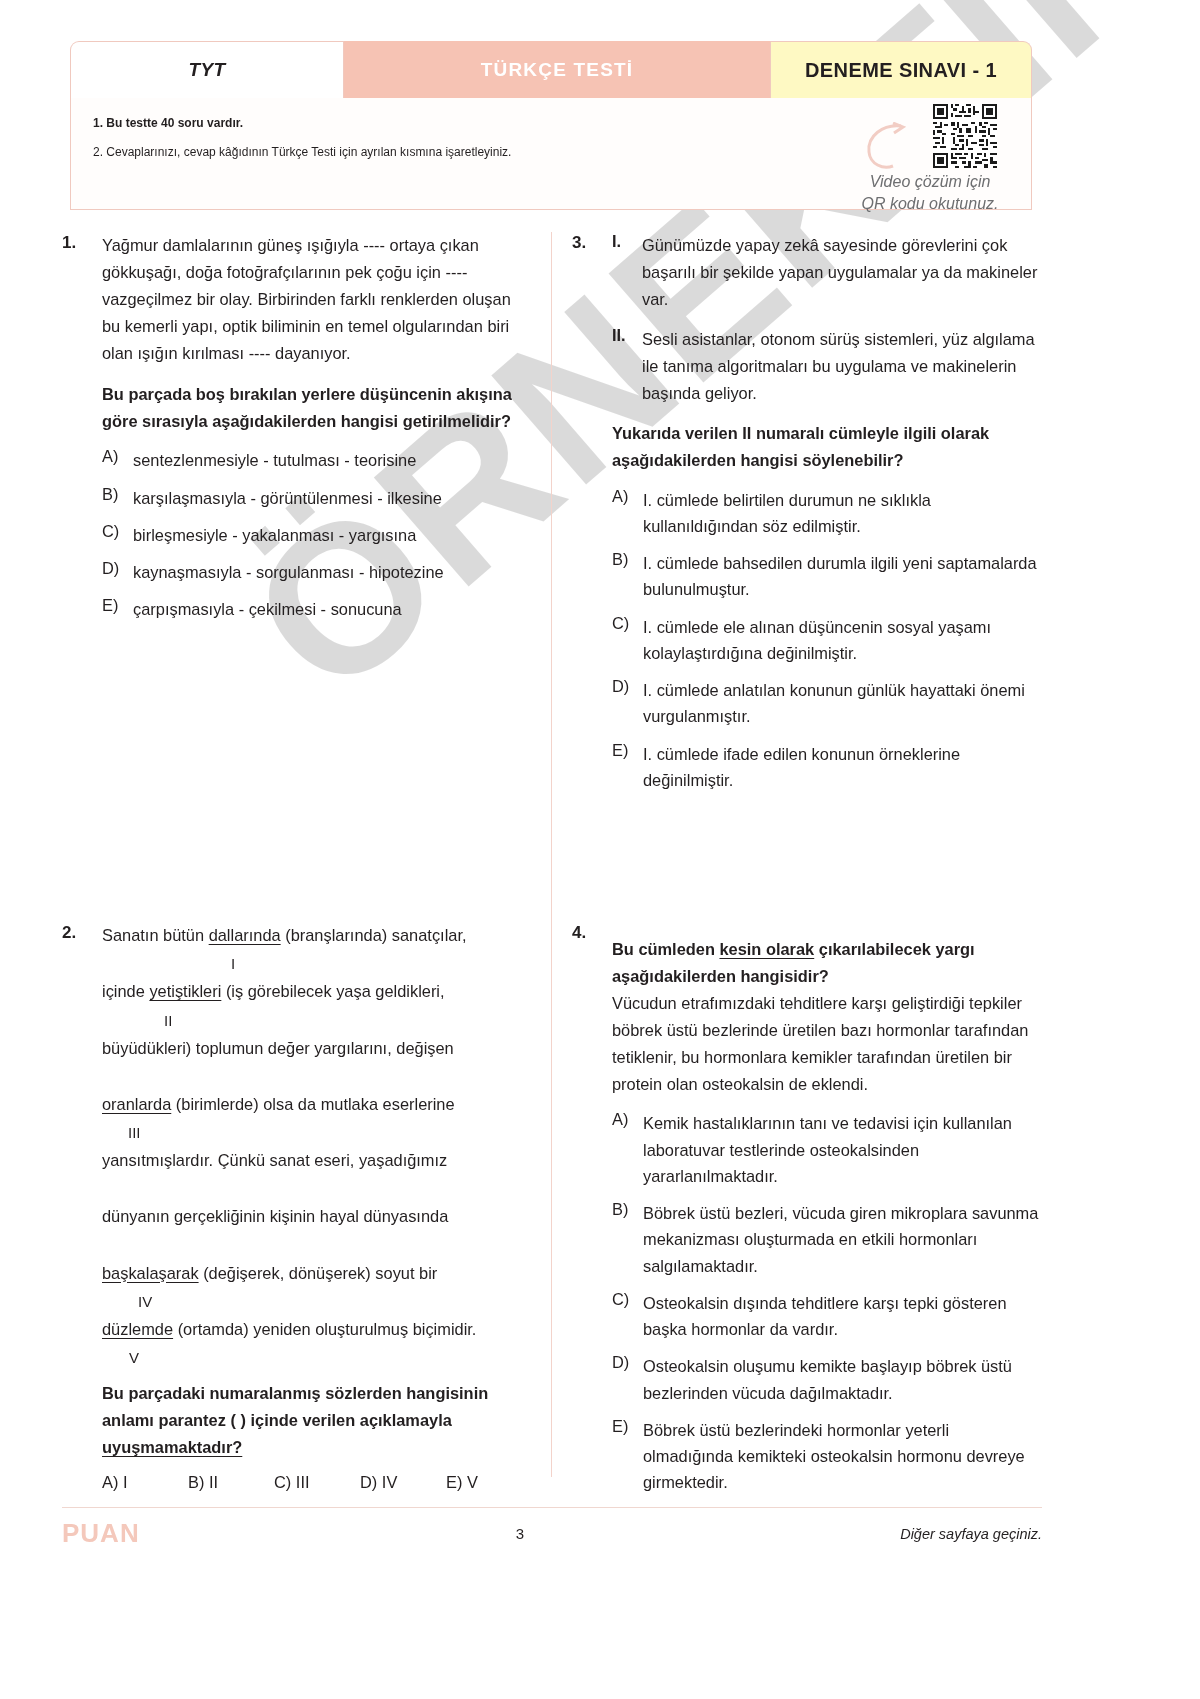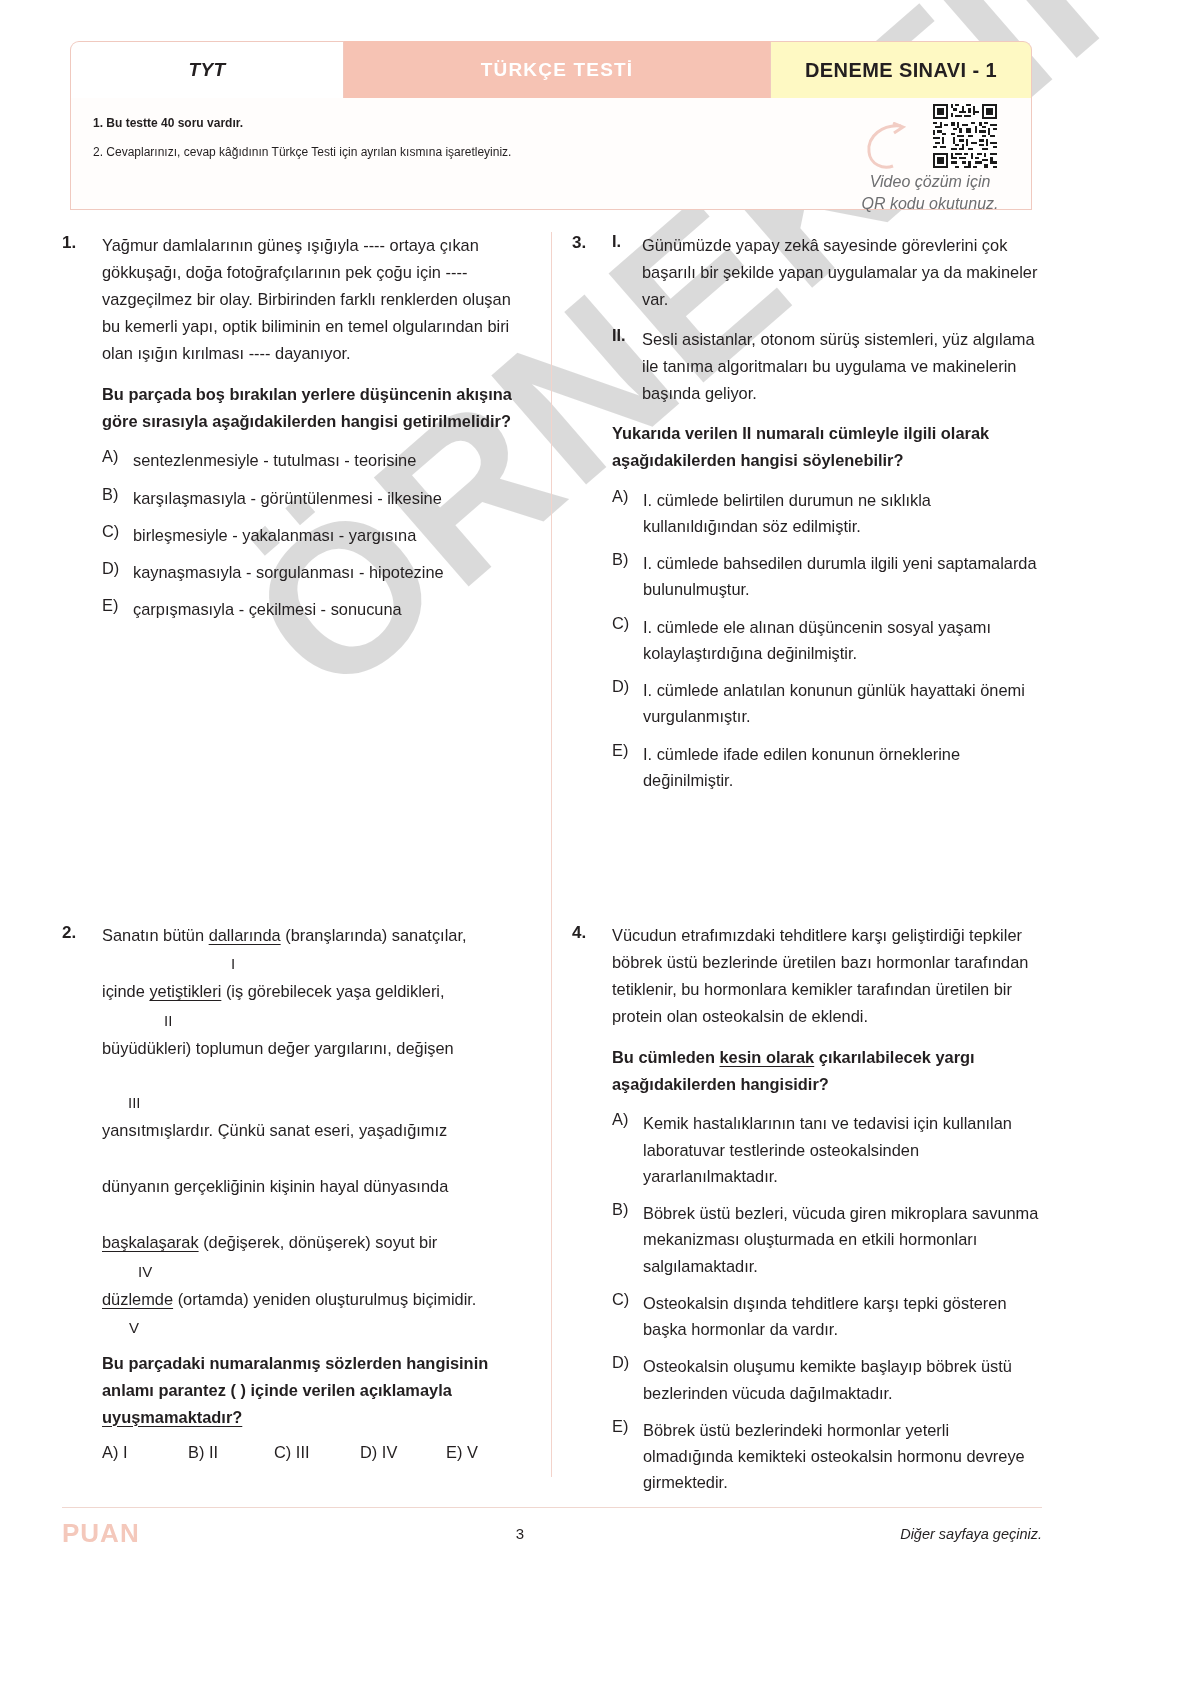--- a/index.html
+++ b/index.html
@@ -474,20 +474,21 @@
                 <div class="pline"><span>Sanatın bütün </span><span class="u">dallarında</span><span> (branşlarında) sanatçılar,</span></div>
                 <div class="marker-line">
                   <span style="left: 129px;">I</span>
                 </div>
                 <div class="pline"><span>içinde </span><span class="u">yetiştikleri</span><span> (iş görebilecek yaşa geldikleri,</span></div>
                 <div class="marker-line">
                   <span style="left: 62px;">II</span>
                 </div>
                 <div class="pline"><span>büyüdükleri) toplumun değer yargılarını, değişen</span></div>
                 <div class="marker-line"></div>
+                <div class="pline"><span class="u">oranlarda</span><span> (birimlerde) olsa da mutlaka eserlerine</span></div>
                 <div class="marker-line">
                   <span style="left: 26px;">III</span>
                 </div>
                 <div class="pline"><span>yansıtmışlardır. Çünkü sanat eseri, yaşadığımız</span></div>
                 <div class="marker-line"></div>
                 <div class="pline"><span>dünyanın gerçekliğinin kişinin hayal dünyasında</span></div>
                 <div class="marker-line"></div>
                 <div class="pline"><span class="u">başkalaşarak</span><span> (değişerek, dönüşerek) soyut bir</span></div>
                 <div class="marker-line">
                   <span style="left: 36px;">IV</span>
@@ -555,22 +556,22 @@
               </div>
             </div>
           </div>
         </div>
       </div>
 
       <div class="q" style="position:absolute; top:690px; left:0; width:470px;">
         <div class="q-head">
           <div class="q-num">4.</div>
           <div class="q-body">
+            <div class="q-stem bold"><span>Bu cümleden </span><span class="u">kesin olarak</span><span> çıkarılabilecek yargı aşağıdakilerden hangisidir?</span></div>
             <div class="q-stem">Vücudun etrafımızdaki tehditlere karşı geliştirdiği tepkiler böbrek üstü bezlerinde üretilen bazı hormonlar tarafından tetiklenir, bu hormonlara kemikler tarafından üretilen bir protein olan osteokalsin de eklendi.</div>
-            <div class="q-stem bold"><span>Bu cümleden </span><span class="u">kesin olarak</span><span> çıkarılabilecek yargı aşağıdakilerden hangisidir?</span></div>
             <div class="options">
               <div class="opt">
                 <div class="opt-letter">A)</div>
                 <div class="opt-text">Kemik hastalıklarının tanı ve tedavisi için kullanılan laboratuvar testlerinde osteokalsinden yararlanılmaktadır.</div>
               </div>
               <div class="opt">
                 <div class="opt-letter">B)</div>
                 <div class="opt-text">Böbrek üstü bezleri, vücuda giren mikroplara savunma mekanizması oluşturmada en etkili hormonları salgılamaktadır.</div>
               </div>
               <div class="opt">

